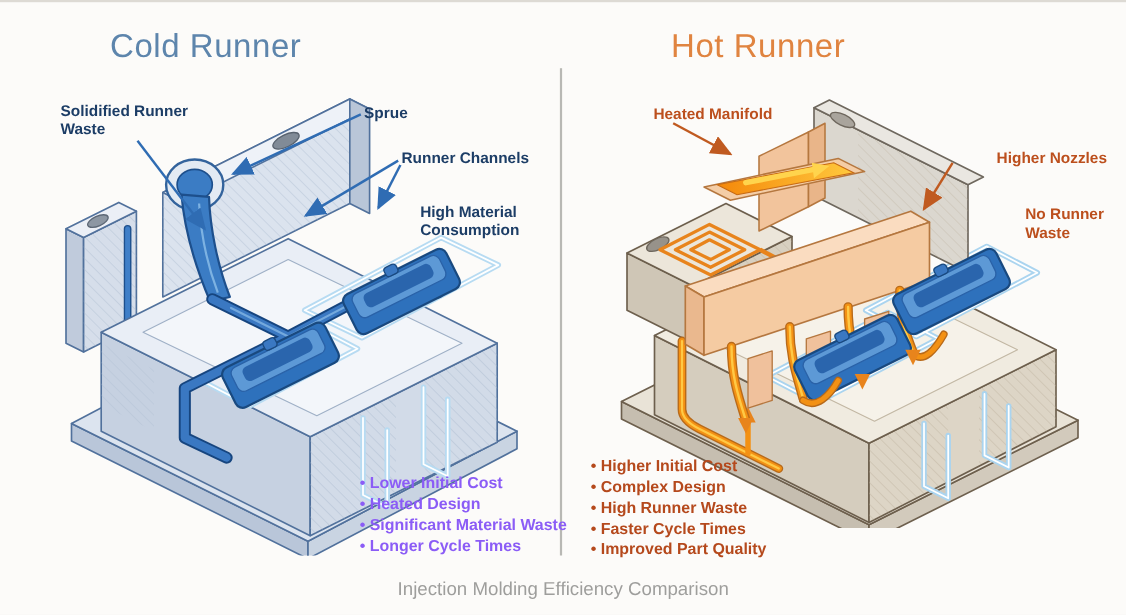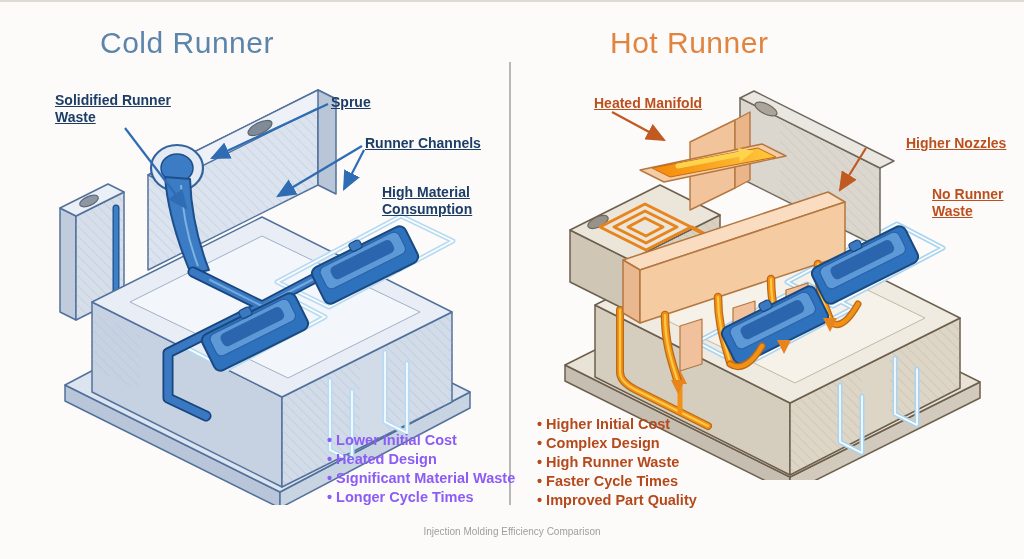--- a/index.html
+++ b/index.html
@@ -3,28 +3,28 @@
 <meta charset="utf-8">
 <style>
   html,body{margin:0;padding:0;background:#e8e8e8;}
   #stage{position:relative;width:1024px;height:559px;background:#fcfbf9;overflow:hidden;
          font-family:"Liberation Sans",sans-serif;}
   #stage::before{content:"";position:absolute;left:0;top:0;width:1024px;height:2px;background:#dddad4;}
   .abs{position:absolute;}
   .title{font-size:30px;font-weight:400;text-align:left;letter-spacing:.5px;}
   .title.cold{color:#5d85ac;}
   .title.hot{color:#e08440;}
-  .lbl{font-size:14px;font-weight:700;line-height:1.22;text-decoration:underline;}
+  .lbl{font-size:14px;font-weight:700;line-height:1.22;}
   .lbl.cold{color:#1c3d66;}
   .lbl.hot{color:#bc4f1d;margin-left:37px;}
   ul.bullets{list-style:none;margin:0;padding:0;font-size:14.5px;font-weight:700;line-height:19px;}
   ul.bullets li::before{content:"• ";}
   ul.bullets.cold{color:#8b5cf6;}
   ul.bullets.hot{color:#b5491c;}
-  .caption{width:1024px;text-align:center;font-size:10px;color:#9e9e9c;font-weight:400;}
+  .caption{width:1024px;text-align:center;font-size:17px;color:#9e9e9c;font-weight:400;}
   .divider{width:2px;background:#b8b8b4;}
   svg{display:block;}
 </style>
 </head>
 <body>
 
 <div id="stage">
 
   <svg class="abs" style="left:30px;top:80px" width="470" height="425" viewBox="0 0 470 425">
     <defs>

